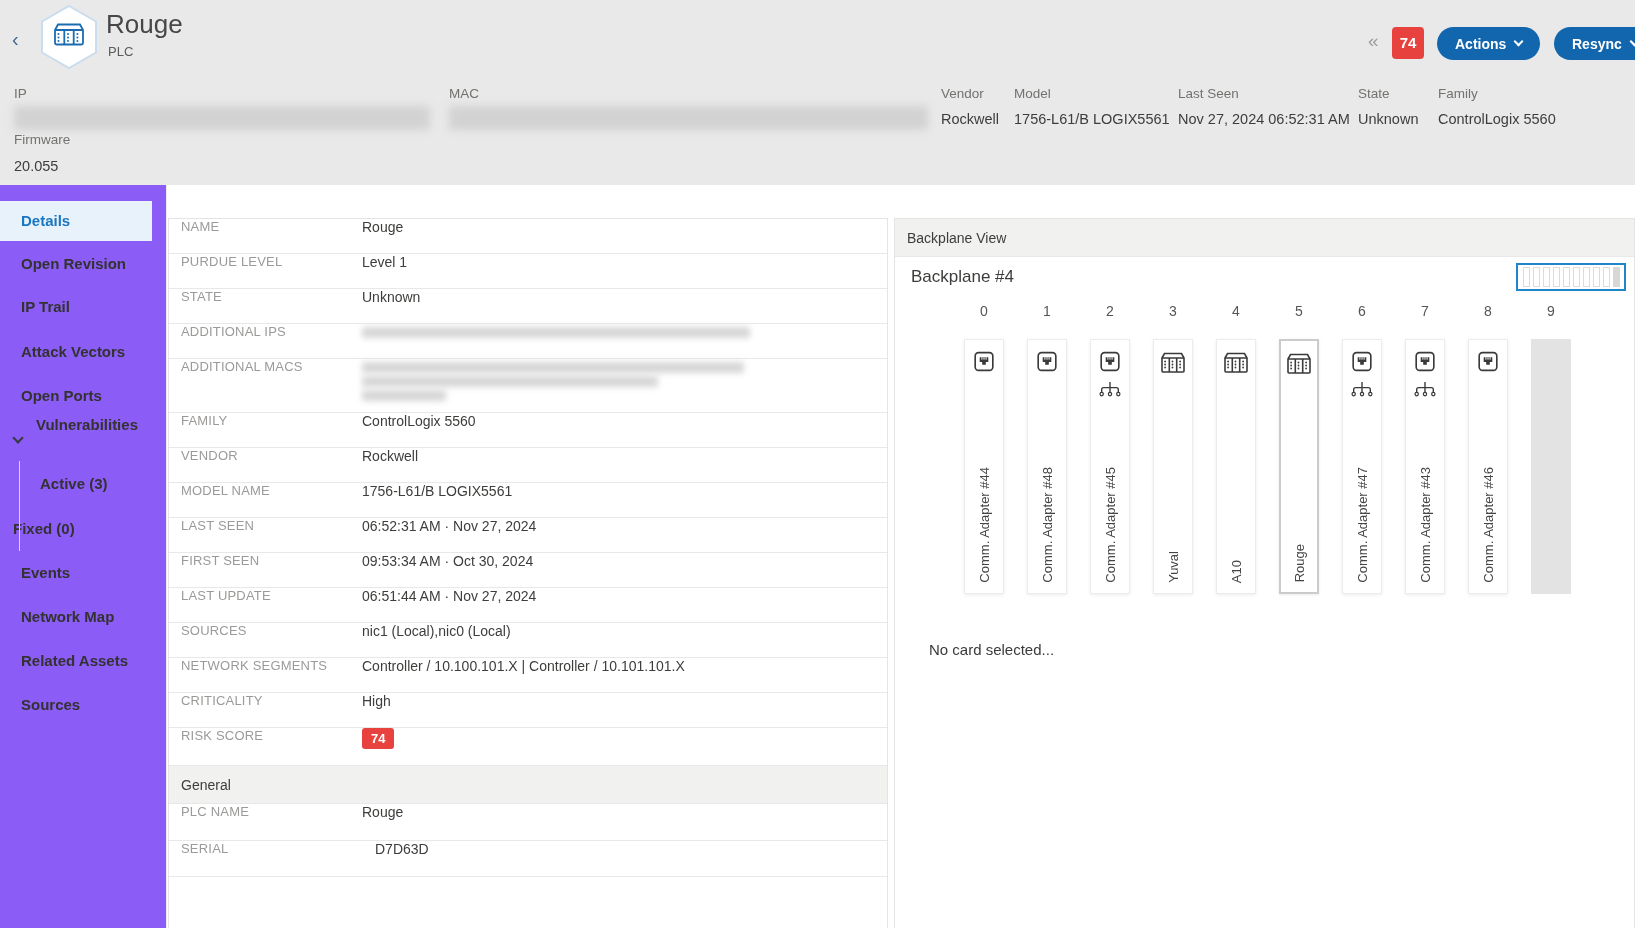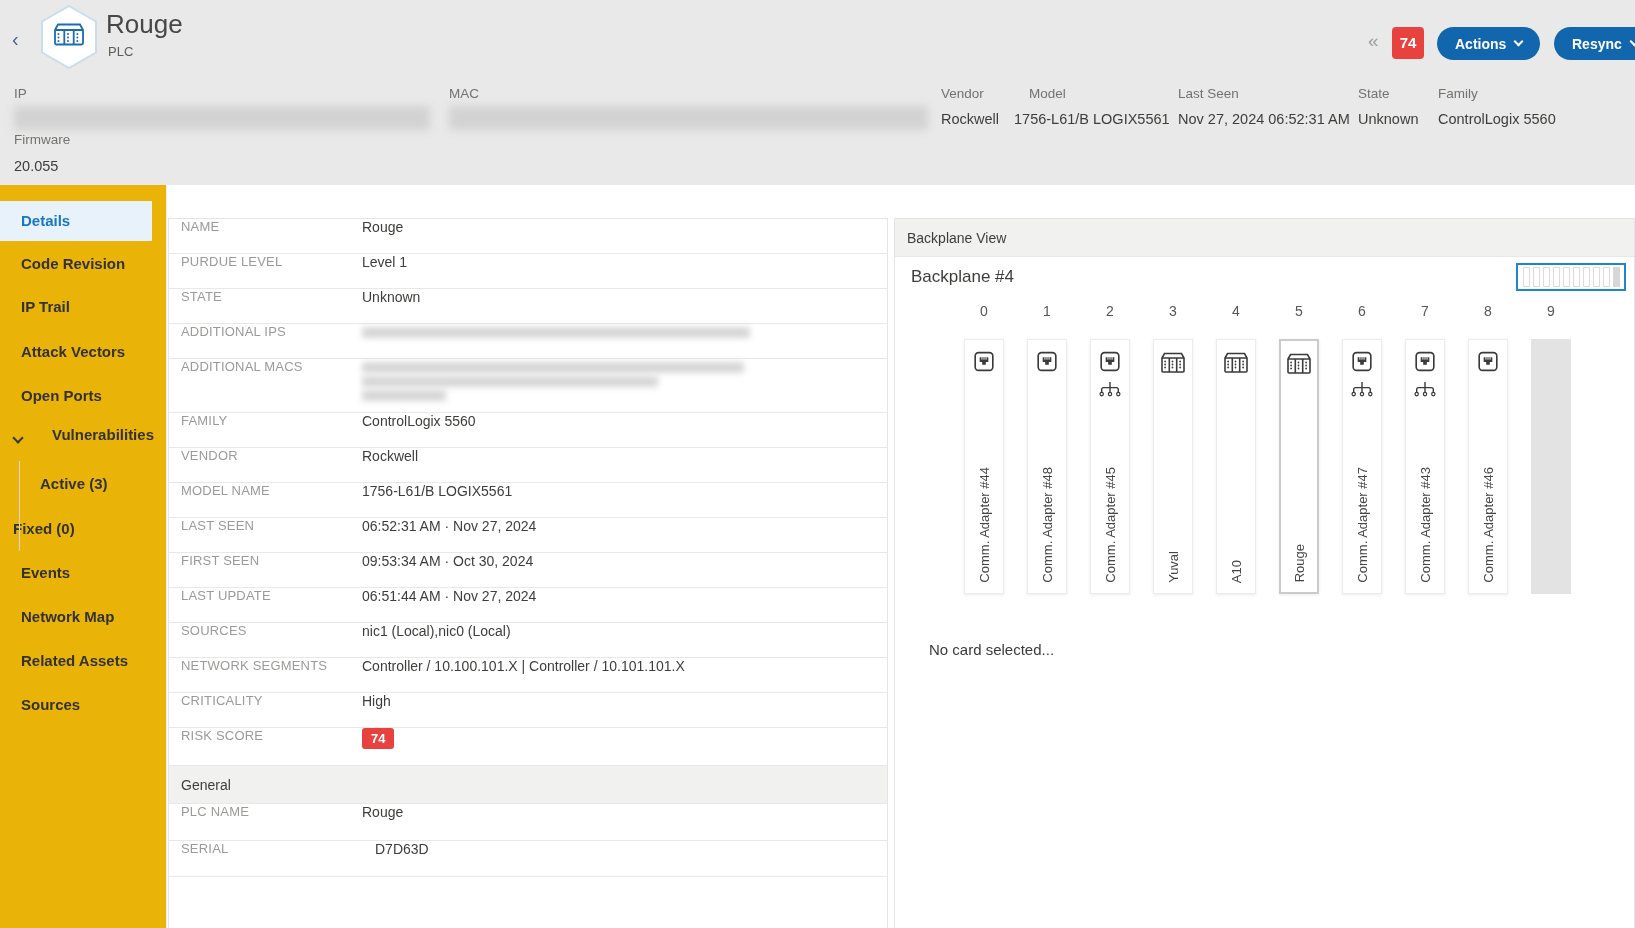--- a/index.html
+++ b/index.html
@@ -21,21 +21,21 @@
     gap:9px; padding:0 18px; cursor:pointer; }
   .pill .chev { width:7px; height:7px; border-right:2px solid #fff; border-bottom:2px solid #fff;
     transform:rotate(45deg); margin-top:-4px; }
   .flabel { position:absolute; top:86px; font-size:13.5px; color:#73726f; }
   .fvalue { position:absolute; top:111px; font-size:14.5px; color:#3e3d3b; }
   .flabel2 { position:absolute; top:132px; font-size:13.5px; color:#73726f; }
   .fvalue2 { position:absolute; top:158px; font-size:14.5px; color:#3e3d3b; }
   .blurbar-h { position:absolute; top:106px; height:24px; background:#d2d2d2; filter:blur(4px); border-radius:3px; }
 
   
-  .sidebar { position:absolute; left:0; top:185px; width:167px; height:743px; background:#eab308;
+  .sidebar { position:absolute; left:0; top:185px; width:167px; height:743px; background:#8b5cf6;
     border-right:1px solid #ededed;text-decoration:underline; }
   .side-item { position:absolute; left:0; width:152px; height:20px; line-height:20px; padding-left:21px;
     font-size:15px; font-weight:600; color:#333231; cursor:pointer; white-space:nowrap; }
   .side-item.active { height:40px; line-height:40px; background:#e7f2fb; color:#1a76c1; }
   .side-item.sub { padding-left:40px; }
   .side-chev { position:absolute; left:14px; top:434px; width:8px; height:8px; border-right:2px solid #3a3a3a;
     border-bottom:2px solid #3a3a3a; transform:rotate(45deg); cursor:pointer; }
   .sub-line { position:absolute; left:19px; top:461px; width:1px; height:90px; background:#d8d8d8; }
 
   
@@ -122,40 +122,40 @@
       <i class="chev"></i>
     </button>
 
     <span class="flabel" style="left:14px;">IP</span>
     <div class="blurbar-h" style="left:14px; width:416px;"></div>
     <span class="flabel" style="left:449px;">MAC</span>
     <div class="blurbar-h" style="left:449px; width:479px;"></div>
 
     <span class="flabel" style="left:941px;">Vendor</span>
     <span class="fvalue" style="left:941px;">Rockwell</span>
-    <span class="flabel" style="left:1014px;margin-left:15px;">Model</span>
+    <span class="flabel" style="left:1014px;">Model</span>
     <span class="fvalue" style="left:1014px;">1756-L61/B LOGIX5561</span>
     <span class="flabel" style="left:1178px;">Last Seen</span>
     <span class="fvalue" style="left:1178px;">Nov 27, 2024 06:52:31 AM</span>
     <span class="flabel" style="left:1358px;">State</span>
     <span class="fvalue" style="left:1358px;">Unknown</span>
     <span class="flabel" style="left:1438px;">Family</span>
     <span class="fvalue" style="left:1438px;">ControlLogix 5560</span>
 
     <span class="flabel2" style="left:14px;">Firmware</span>
     <span class="fvalue2" style="left:14px;">20.055</span>
   </header>
 
   <nav class="sidebar">
     <div class="side-item active" style="top:16px;">Details</div>
-    <div class="side-item" style="top:69px;">Code Revision</div>
+    <div class="side-item" style="top:69px;">Open Revision</div>
     <div class="side-item" style="top:112px;">IP Trail</div>
     <div class="side-item" style="top:157px;">Attack Vectors</div>
     <div class="side-item" style="top:201px;">Open Ports</div>
-    <div class="side-item" style="top:240px; padding-left:52px;">Vulnerabilities</div>
+    <div class="side-item" style="top:230px; padding-left:36px;">Vulnerabilities</div>
     <div class="side-item sub" style="top:289px;">Active (3)</div>
     <div class="side-item sub" style="top:334px;padding-left:13px;">Fixed (0)</div>
     <div class="side-item" style="top:378px;">Events</div>
     <div class="side-item" style="top:422px;">Network Map</div>
     <div class="side-item" style="top:466px;">Related Assets</div>
     <div class="side-item" style="top:510px;">Sources</div>
   </nav>
   <i class="side-chev"></i>
   <div class="sub-line"></div>
 

